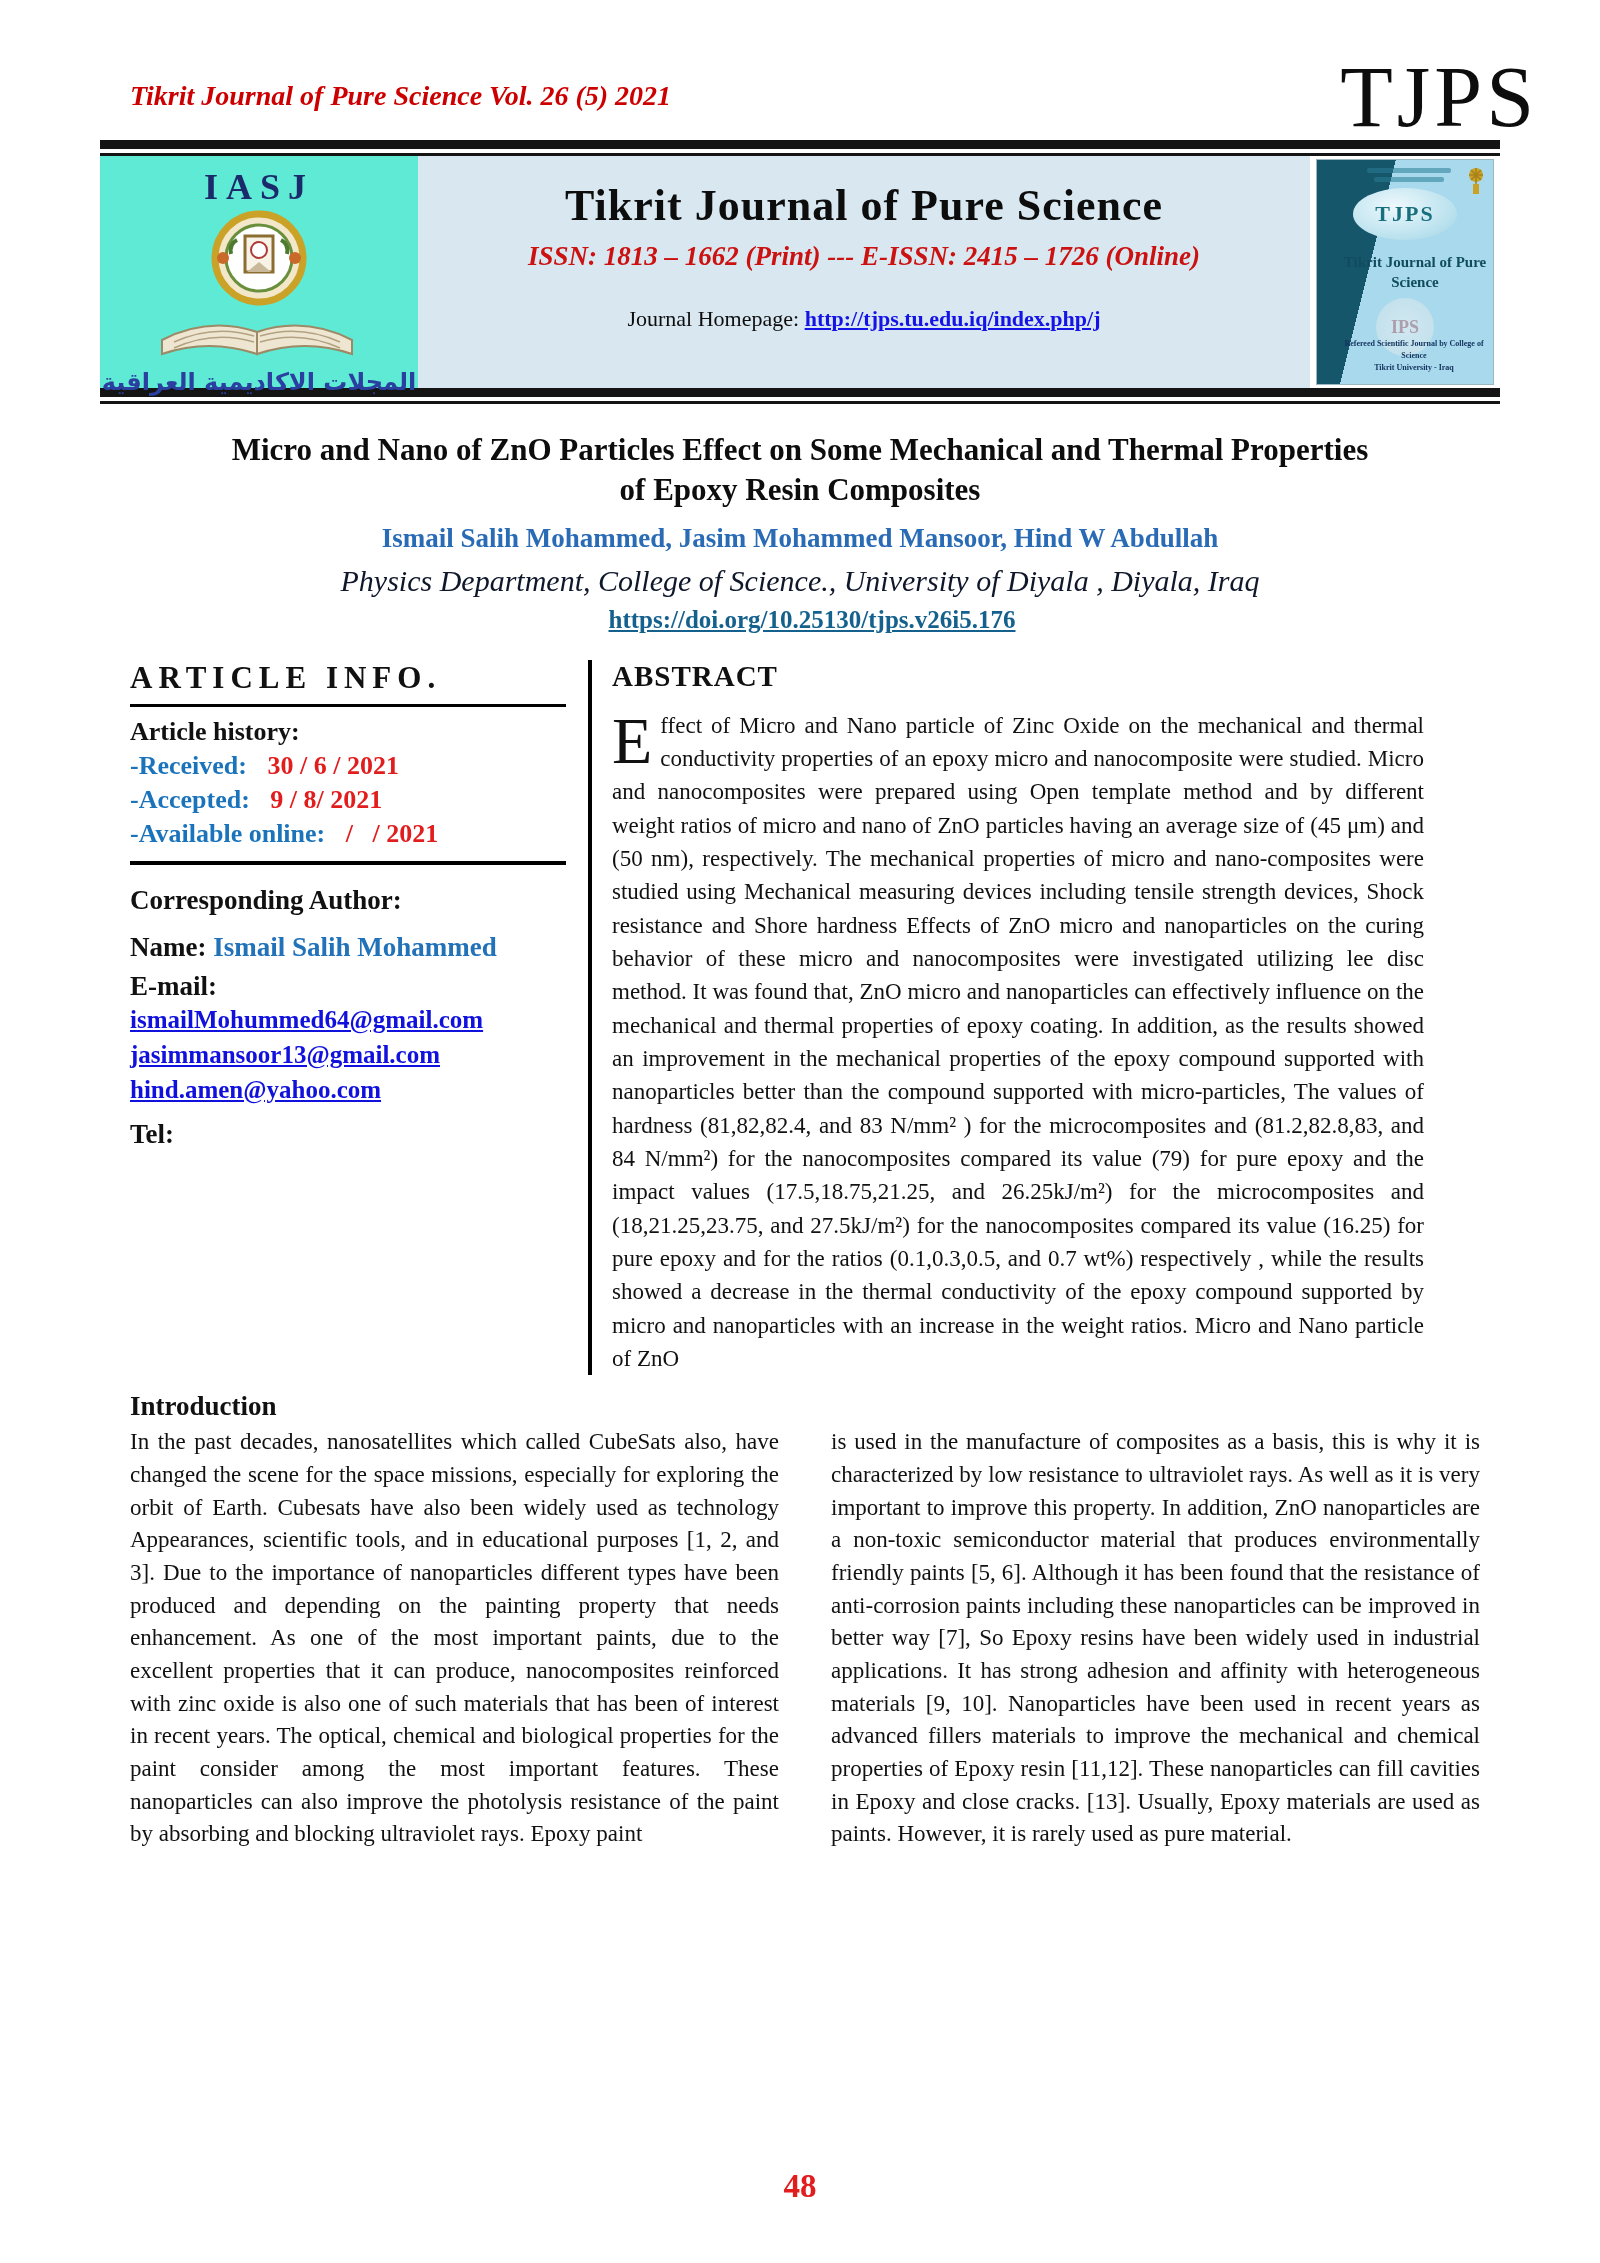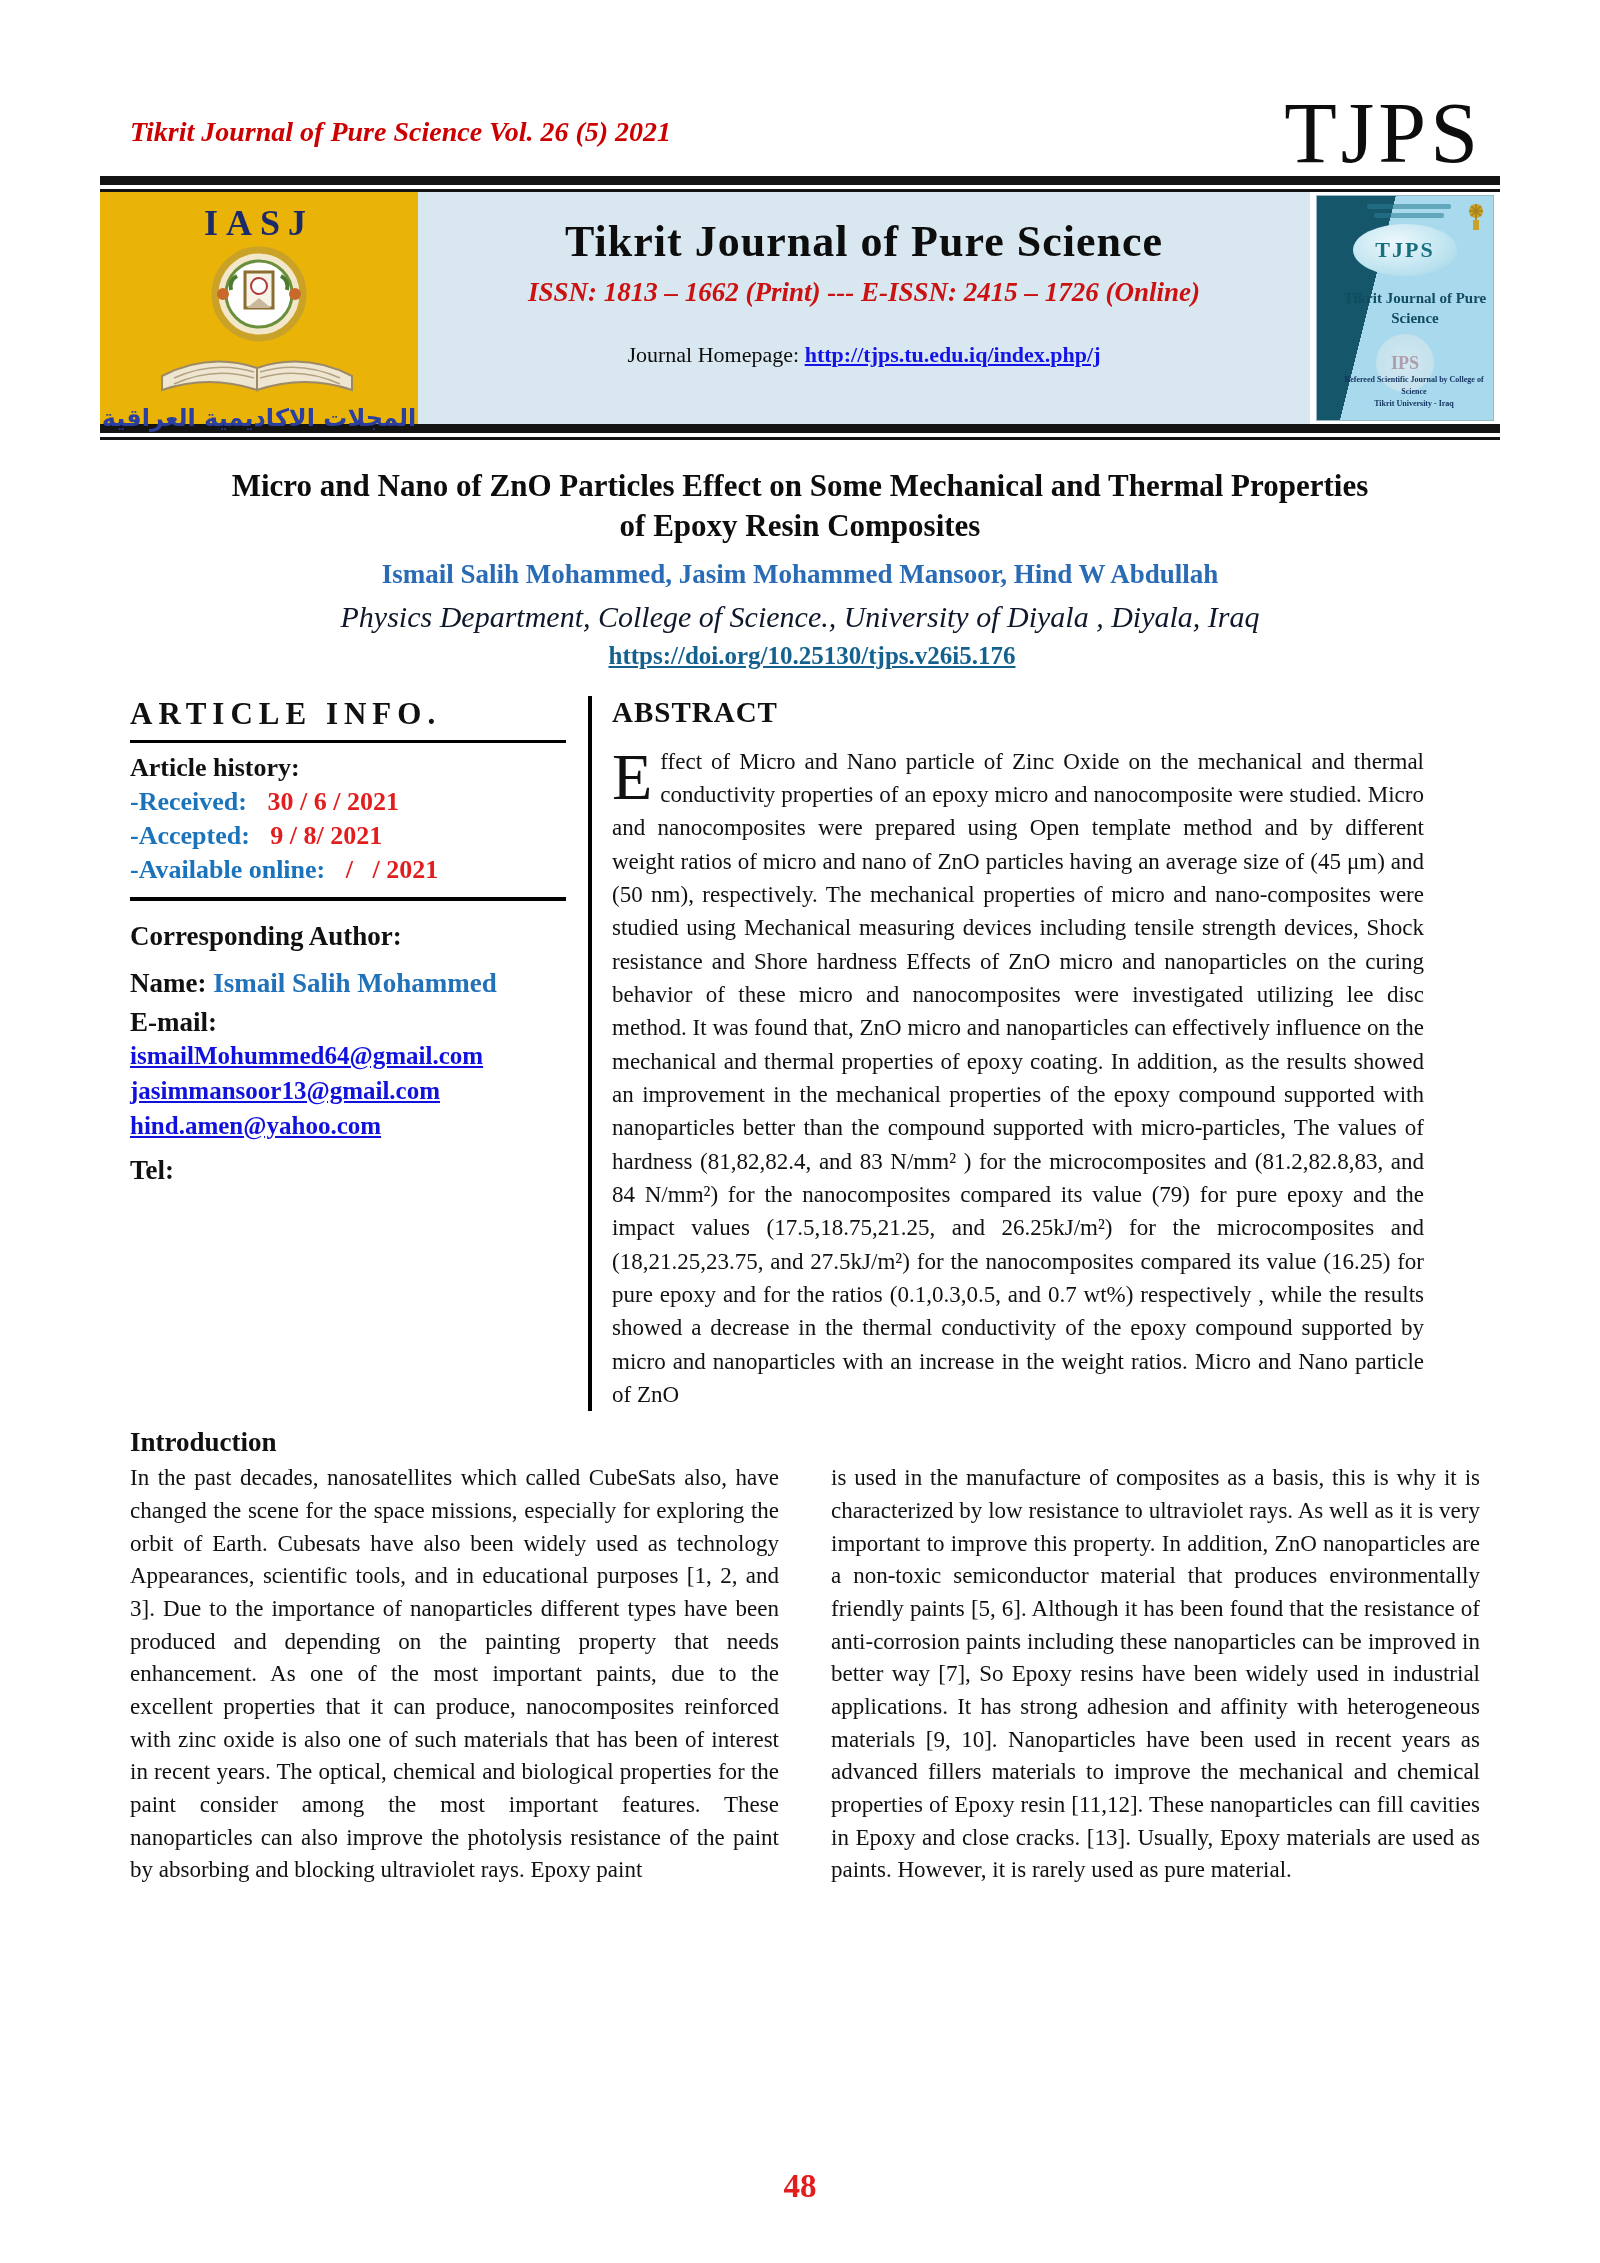--- a/index.html
+++ b/index.html
@@ -2,31 +2,31 @@
 <html><head>
 <meta charset="utf-8">
 <style>
   html,body { margin:0; padding:0; background:#888; }
   .page {
     width:1600px; height:2263px; margin:0 auto; background:#ffffff;
     font-family:"Liberation Serif", serif; color:#111; position:relative; overflow:hidden;
   }
   
   .header-row { display:flex; justify-content:space-between; align-items:flex-end;
-    padding:36px 118px 0 130px; height:176px; box-sizing:border-box; }
+    padding:36px 62px 0 130px; height:140px; box-sizing:border-box; }
   .journal-line { color:#cc0000; font-style:italic; font-weight:bold; font-size:28px; padding-bottom:28px; }
   .tjps-wordmark { font-size:86px; line-height:1; letter-spacing:4px; color:#0d0d0d; }
   
   .rule-wrap { margin:0 100px; }
   .rule-thick { height:9px; background:#141414; }
   .rule-gap { height:4px; background:#ffffff; }
   .rule-thin { height:3px; background:#141414; }
   
   .banner { margin:0 100px; display:flex; height:232px; }
-  .banner-left { width:318px; background:#eab308; display:flex; flex-direction:column; align-items:center; padding-top:10px; box-sizing:border-box; }
+  .banner-left { width:318px; background:#5eead4; display:flex; flex-direction:column; align-items:center; padding-top:10px; box-sizing:border-box; }
   .iasj-acronym { font-size:36px; letter-spacing:8px; color:#1b2a6b; font-weight:bold; }
   .iasj-emblem { margin-top:2px; }
   .iasj-arabic { font-family:"DejaVu Sans", sans-serif; color:#2a3f9f; font-weight:bold; font-size:24px; margin-top:2px; }
   .banner-center { flex:1; background:#d9e8f0; text-align:center; padding-top:24px; box-sizing:border-box; }
   .banner-title { font-size:44px; font-weight:bold; letter-spacing:1px; color:#0d0d0d; }
   .banner-issn { color:#cc1111; font-weight:bold; font-style:italic; font-size:27px; margin-top:10px; }
   .banner-homepage { font-size:22px; margin-top:34px; }
   .banner-homepage .lbl { color:#0d0d0d; }
   .banner-homepage a { color:#1414e6; font-weight:bold; text-decoration:underline; }
   .banner-right { width:190px; background:#ffffff; display:flex; align-items:center; justify-content:center; }

